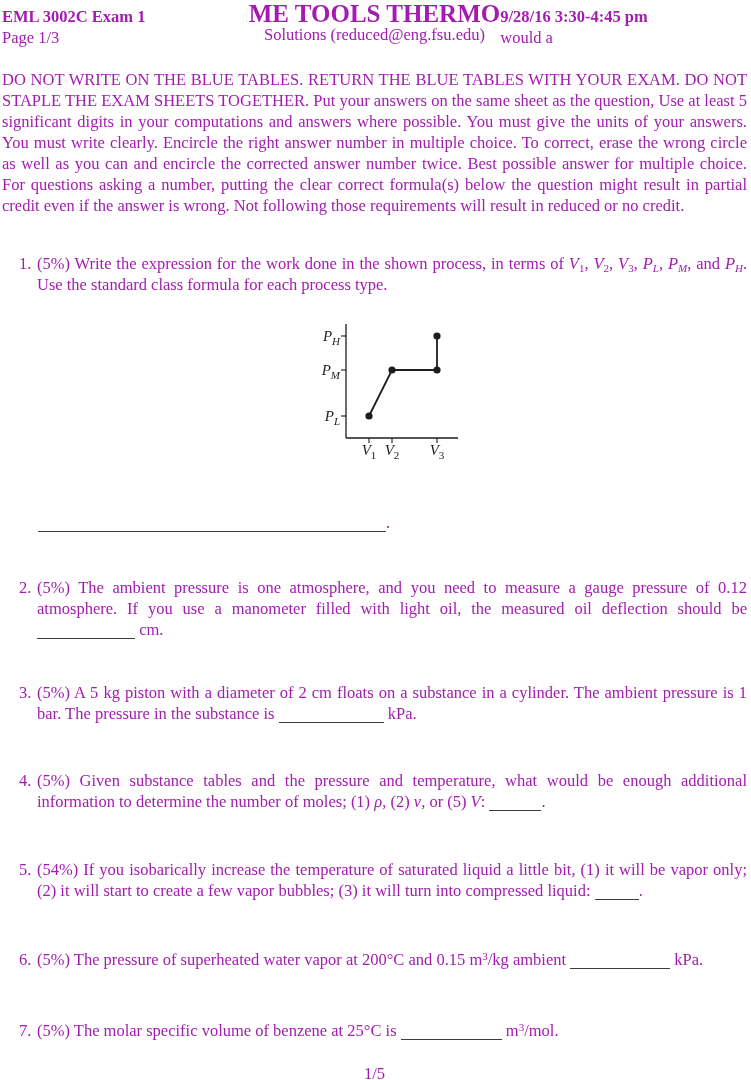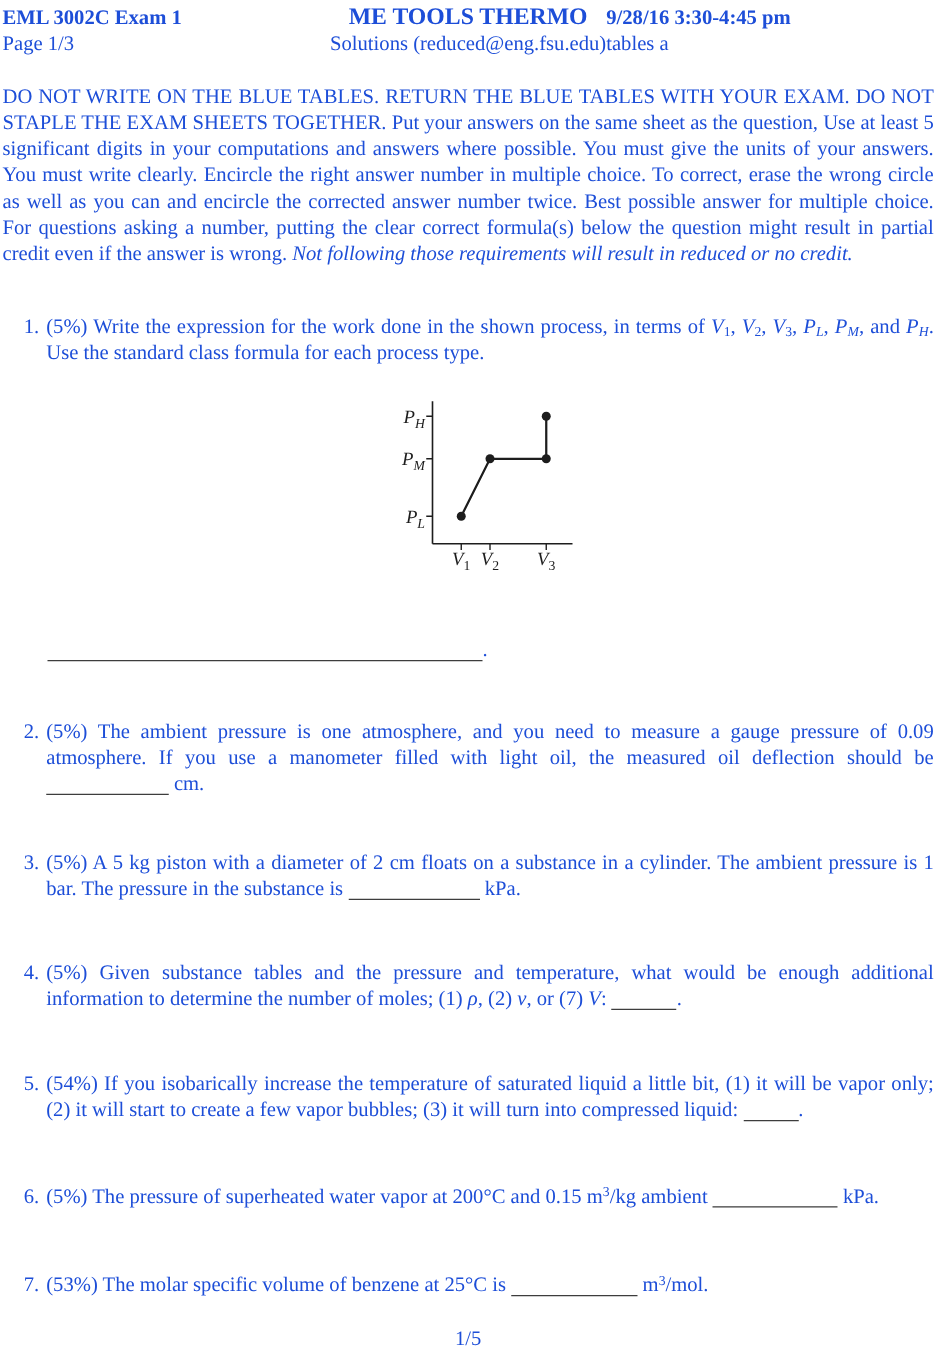--- a/index.html
+++ b/index.html
@@ -3,32 +3,32 @@
 <meta charset="utf-8">
 <style>
   html,body{margin:0;padding:0;background:#ffffff;}
   .page{
     position:relative;
     width:751px;height:1080px;
     box-sizing:border-box;
     padding:3px 4px 0 2px;
     background:#ffffff;
     font-family:"Liberation Serif","DejaVu Serif",serif;
-    font-size:16.5px;line-height:21px;color:#1d4ed8;
+    font-size:16.5px;line-height:21px;color:#a21caf;
     overflow:hidden;
   }
   .header{display:grid;grid-template-columns:1fr auto 1fr;align-items:baseline;}
   .h-left{text-align:left;}
   .h-center{text-align:center;}
   .h-right{text-align:left;}
   .l1{font-weight:bold;display:block;}
-  .h-center .l1{font-size:19px;}
+  .h-center .l1{font-size:25px;}
   .l2{display:block;}
   .intro{margin:21px 0 0 0;text-align:justify;}
-  .it{font-style:italic;}
+  .it{}
   .math{font-style:italic;}
   sub{font-size:11px;vertical-align:-3px;line-height:0;}
   sup{font-size:11px;vertical-align:5px;line-height:0;}
   sub.rm{font-style:normal;}
   .question{position:relative;padding-left:35px;text-align:justify;}
   .qnum{position:absolute;left:17px;top:0;}
   .q1{margin-top:37px;}
   .q2{margin-top:44px;}
   .q3{margin-top:42px;}
   .q4{margin-top:46px;}
@@ -52,21 +52,21 @@
     <div class="h-left">
       <span class="l1">EML 3002C Exam 1</span>
       <span class="l2">Page 1/3</span>
     </div>
     <div class="h-center">
       <span class="l1">ME TOOLS THERMO</span>
       <span class="l2">Solutions (reduced@eng.fsu.edu)</span>
     </div>
     <div class="h-right">
       <span class="l1">9/28/16 3:30-4:45 pm</span>
-      <span class="l2">tables a</span>
+      <span class="l2">would a</span>
     </div>
   </div>
 
   <p class="intro"><span>DO NOT WRITE ON THE BLUE TABLES. RETURN THE BLUE TABLES WITH YOUR EXAM. DO NOT STAPLE THE EXAM SHEETS TOGETHER. Put your answers on the same sheet as the question, Use at least 5 significant digits in your computations and answers where possible. You must give the units of your answers. You must write clearly. Encircle the right answer number in multiple choice. To correct, erase the wrong circle as well as you can and encircle the corrected answer number twice. Best possible answer for multiple choice. For questions asking a number, putting the clear correct formula(s) below the question might result in partial credit even if the answer is wrong. </span><span class="it">Not following those requirements will result in reduced or no credit.</span></p>
 
   <div class="question q1">
     <span class="qnum">1.</span>
     <div class="qtext"><span>(5%) Write the expression for the work done in the shown process, in terms of </span><span class="math">V<sub class="rm">1</sub></span><span>, </span><span class="math">V<sub class="rm">2</sub></span><span>, </span><span class="math">V<sub class="rm">3</sub></span><span>, </span><span class="math">P<sub>L</sub></span><span>, </span><span class="math">P<sub>M</sub></span><span>, and </span><span class="math">P<sub>H</sub></span><span>. Use the standard class formula for each process type.</span></div>
     <div class="figure-wrap">
       <svg width="165" height="138" viewBox="0 0 165 138">
@@ -89,45 +89,45 @@
           <circle cx="74" cy="49" r="3.6" fill="#1d1d1d"></circle>
           <circle cx="119" cy="49" r="3.6" fill="#1d1d1d"></circle>
           <circle cx="119" cy="15" r="3.6" fill="#1d1d1d"></circle>
         </svg>
     </div>
     <div class="answer-row"><span class="blank" style="width: 348px;"></span><span>.</span></div>
   </div>
 
   <div class="question q2">
     <span class="qnum">2.</span>
-    <div class="qtext"><span>(5%) The ambient pressure is one atmosphere, and you need to measure a gauge pressure of 0.09 atmosphere. If you use a manometer filled with light oil, the measured oil deflection should be </span><span class="blank" style="width: 98px;"></span><span> cm.</span></div>
+    <div class="qtext"><span>(5%) The ambient pressure is one atmosphere, and you need to measure a gauge pressure of 0.12 atmosphere. If you use a manometer filled with light oil, the measured oil deflection should be </span><span class="blank" style="width: 98px;"></span><span> cm.</span></div>
   </div>
 
   <div class="question q3">
     <span class="qnum">3.</span>
     <div class="qtext"><span>(5%) A 5 kg piston with a diameter of 2 cm floats on a substance in a cylinder. The ambient pressure is 1 bar. The pressure in the substance is </span><span class="blank" style="width: 105px;"></span><span> kPa.</span></div>
   </div>
 
   <div class="question q4">
     <span class="qnum">4.</span>
-    <div class="qtext"><span>(5%) Given substance tables and the pressure and temperature, what would be enough additional information to determine the number of moles; (1) </span><span class="math">ρ</span><span>, (2) </span><span class="math">v</span><span>, or (7) </span><span class="math">V</span><span>: </span><span class="blank" style="width: 52px;"></span><span>.</span></div>
+    <div class="qtext"><span>(5%) Given substance tables and the pressure and temperature, what would be enough additional information to determine the number of moles; (1) </span><span class="math">ρ</span><span>, (2) </span><span class="math">v</span><span>, or (5) </span><span class="math">V</span><span>: </span><span class="blank" style="width: 52px;"></span><span>.</span></div>
   </div>
 
   <div class="question q5">
     <span class="qnum">5.</span>
     <div class="qtext"><span>(54%) If you isobarically increase the temperature of saturated liquid a little bit, (1) it will be vapor only; (2) it will start to create a few vapor bubbles; (3) it will turn into compressed liquid: </span><span class="blank" style="width: 44px;"></span><span>.</span></div>
   </div>
 
   <div class="question q6">
     <span class="qnum">6.</span>
     <div class="qtext"><span>(5%) The pressure of superheated water vapor at 200°C and 0.15 m</span><sup>3</sup><span>/kg ambient </span><span class="blank" style="width: 100px;"></span><span> kPa.</span></div>
   </div>
 
   <div class="question q7">
     <span class="qnum">7.</span>
-    <div class="qtext"><span>(53%) The molar specific volume of benzene at 25°C is </span><span class="blank" style="width: 101px;"></span><span> m</span><sup>3</sup><span>/mol.</span></div>
+    <div class="qtext"><span>(5%) The molar specific volume of benzene at 25°C is </span><span class="blank" style="width: 101px;"></span><span> m</span><sup>3</sup><span>/mol.</span></div>
   </div>
 
   <div class="footer">
     <span>1/5</span>
   </div>
 
 </div>
 
 </body></html>

